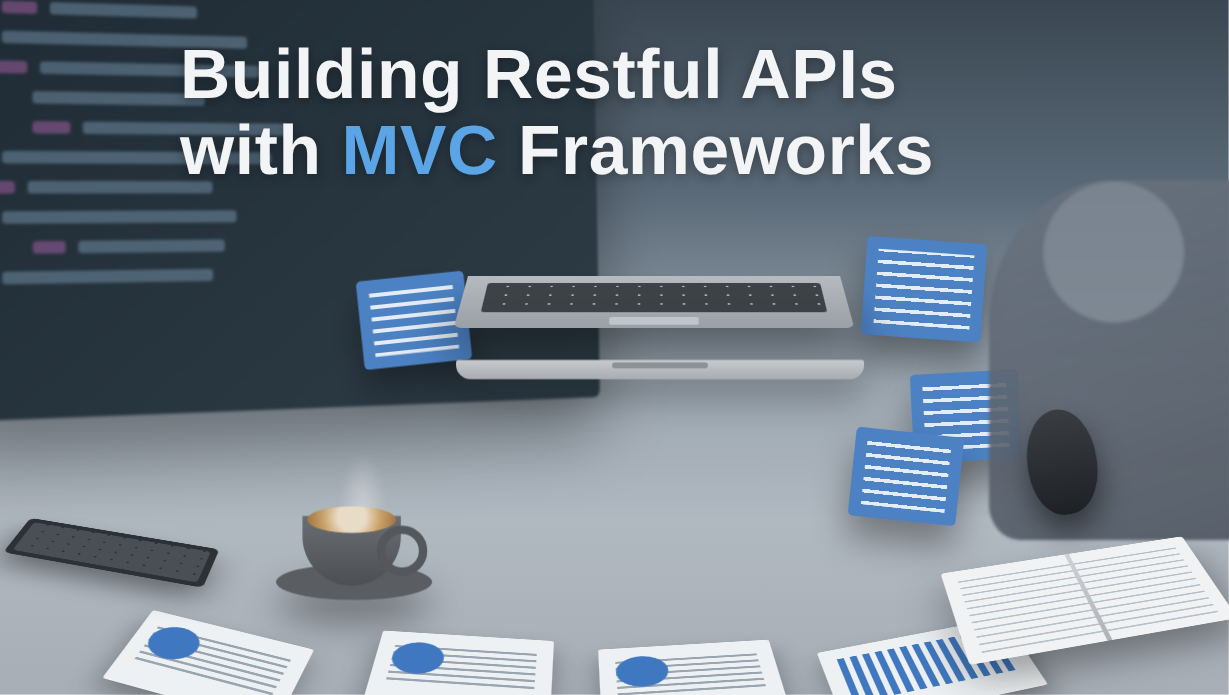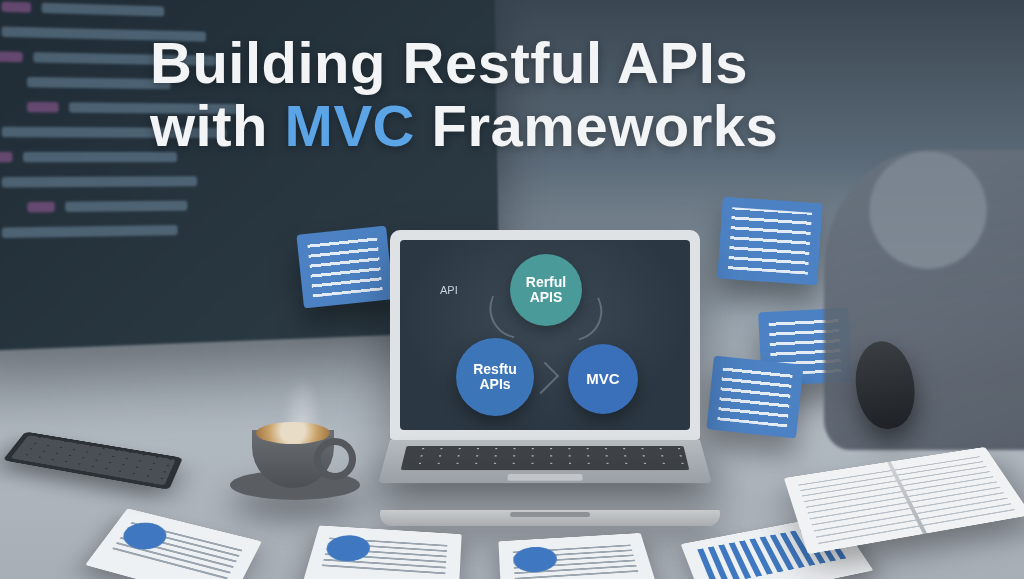--- a/index.html
+++ b/index.html
@@ -241,43 +241,20 @@
     <span>Building Restful APIs</span><br>
     <span>with </span><span class="mvc">MVC</span><span> Frameworks</span>
   </div>
 
   <div class="note" style="left:300px; top:230px; transform:rotate(-6deg)"></div>
   <div class="note lg" style="left:720px; top:200px; transform:rotate(4deg)"></div>
   <div class="note" style="left:760px; top:310px; transform:rotate(-3deg)"></div>
   <div class="note" style="left:710px; top:360px; transform:rotate(6deg)"></div>
 
   <div class="laptop">
-    <div class="lap-screen">
-      <div class="lap-inner">
-        <span class="api-label" style="left:40px; top:44px">API</span>
-
-        <div class="bubble b-teal" style="left:110px; top:14px; width:72px; height:72px; font-size:14px">
-          <span>Rerful</span>
-          <span>APIS</span>
-        </div>
-
-        <div class="bubble b-blue" style="left:56px; top:98px; width:78px; height:78px; font-size:14px">
-          <span>Resftu</span>
-          <span>APIs</span>
-        </div>
-
-        <div class="bubble b-blue2" style="left:168px; top:104px; width:70px; height:70px; font-size:15px">
-          <span>MVC</span>
-        </div>
-
-        <div class="arrow" style="left:172px; top:62px; transform:rotate(-20deg)"></div>
-        <div class="arrow" style="left:86px;  top:60px; transform:scaleX(-1) rotate(-18deg)"></div>
-        <div class="arrow" style="left:130px; top:128px; width:26px; height:20px; border-radius:0; transform:rotate(-45deg)"></div>
-      </div>
-    </div>
     <div class="lap-keys"></div>
     <div class="lap-base"></div>
   </div>
 
   <div class="cup">
     <div class="steam"></div>
     <div class="saucer"></div>
     <div class="cupbody"></div>
     <div class="coffee"></div>
   </div>

